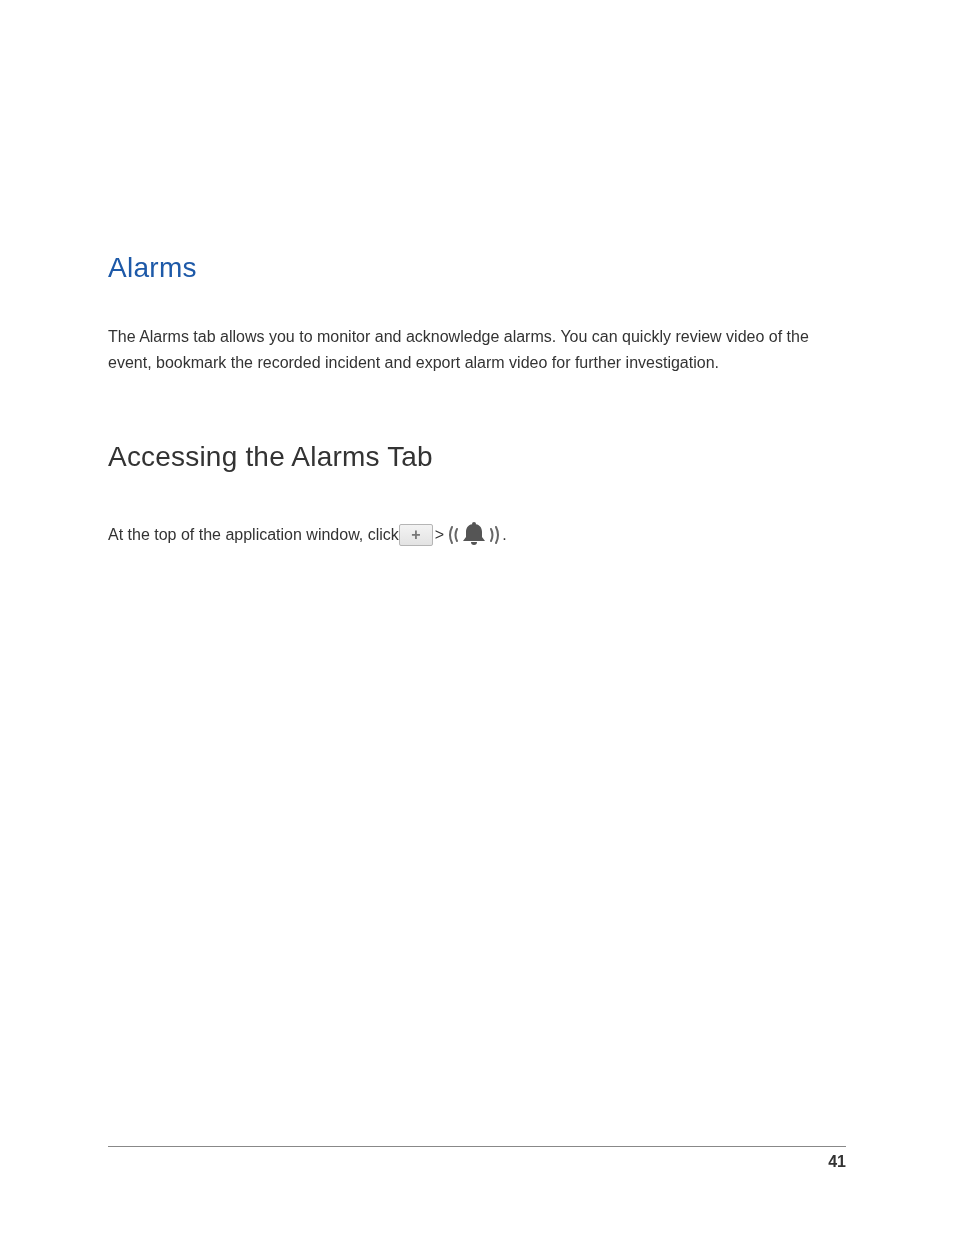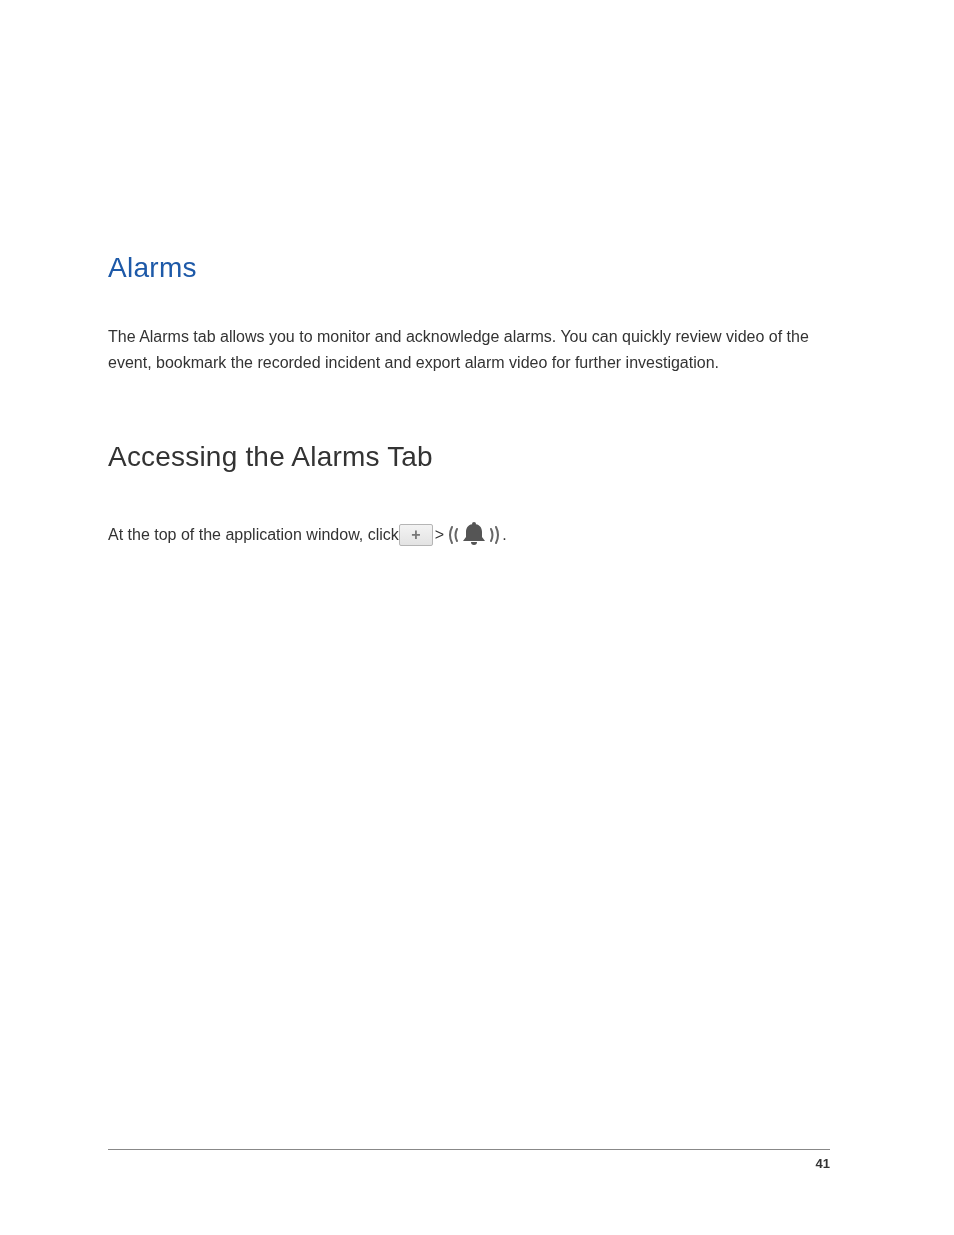--- a/index.html
+++ b/index.html
@@ -64,26 +64,26 @@
     align-items: center;
     justify-content: center;
     width: 56px;
     height: 32px;
     vertical-align: middle;
   }
   .alarm-icon svg { display: block; }
   .footer {
     position: absolute;
     left: 108px;
-    right: 124px;
+    right: 108px;
     bottom: 64px;
     border-top: 1px solid #888;
     padding-top: 6px;
     text-align: right;
-    font-size: 13px;
+    font-size: 16px;
     font-weight: 700;
     color: #333;
   }
 </style>
 </head>
 <body>
 
 <div class="page">
 
   <h1 class="page-title">Alarms</h1>

